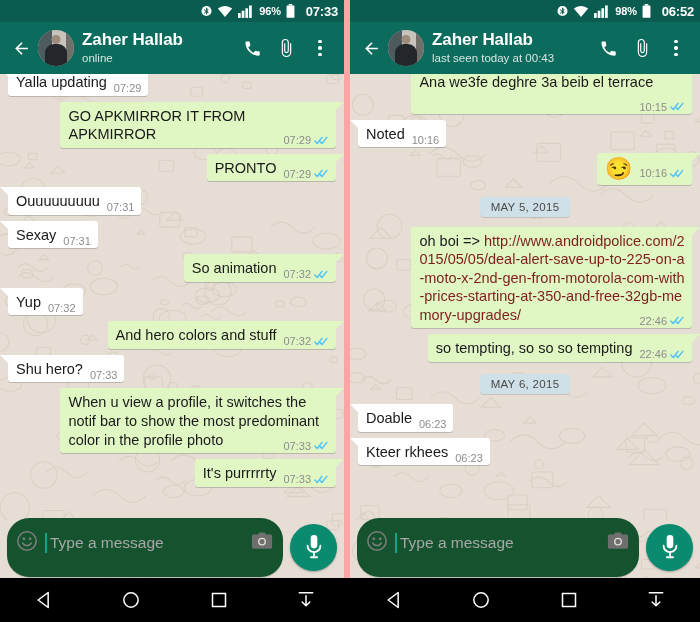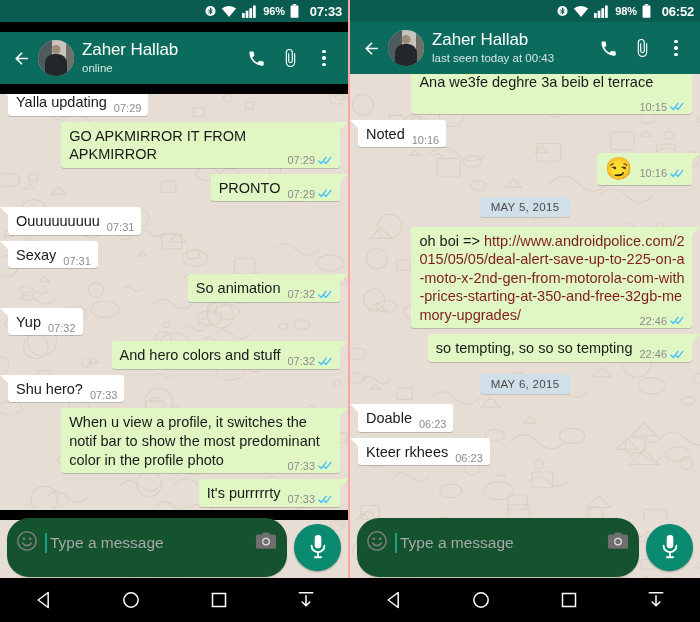--- a/index.html
+++ b/index.html
@@ -9,21 +9,21 @@
     font-family:"Liberation Sans", sans-serif;
     overflow:hidden;
   }
   .screens { display:flex; width:700px; height:578px; }
   .phone {
     width:350px; height:578px;
     position:relative;
     display:flex; flex-direction:column;
     overflow:hidden;
   }
-  .phone.left { border-right:2px solid #fca5a5;gap:10px; }
+  .phone.left { border-right:6px solid #fca5a5; }
 
   
   .statusbar {
     height:22px; background:#0b5c50;
     display:flex; align-items:center; justify-content:flex-end;
     padding:0 6px; flex:none;
     color:#fff;
   }
   .sb-icons { display:flex; align-items:center; gap:5px; }
   .sb-pct { font-size:11px; font-weight:bold; letter-spacing:-.2px; }
@@ -48,21 +48,21 @@
   .avatar .body {
     position:absolute; left:50%; transform:translateX(-50%);
     bottom:0; width:22px; height:22px; border-radius:9px 9px 0 0;
     background:#23262a;
   }
   .avatar .head {
     position:absolute; left:50%; transform:translateX(-50%);
     top:5px; width:9px; height:9px; border-radius:50%; background:#9e8b79;
   }
   .hdr-text { flex:1; min-width:0; display:flex; flex-direction:column; justify-content:center; }
-  .hdr-name { font-size:17px; font-weight:normal; line-height:1.15; letter-spacing:-.1px; }
+  .hdr-name { font-size:17px; font-weight:bold; line-height:1.15; letter-spacing:-.1px; }
   .hdr-sub { font-size:11.5px; color:#d6e7e2; line-height:1.3; margin-top:1px; }
   .hdr-actions { display:flex; align-items:center; gap:2px; }
   .hdr-btn { width:32px; height:40px; display:flex; align-items:center; justify-content:center; }
   .dots { display:flex; flex-direction:column; gap:3px; align-items:center; }
   .dots i { width:3.5px; height:3.5px; border-radius:50%; background:#fff; display:block; }
 
   
   .chat {
     flex:1; position:relative; overflow:hidden;
     background:#e6ded5;

